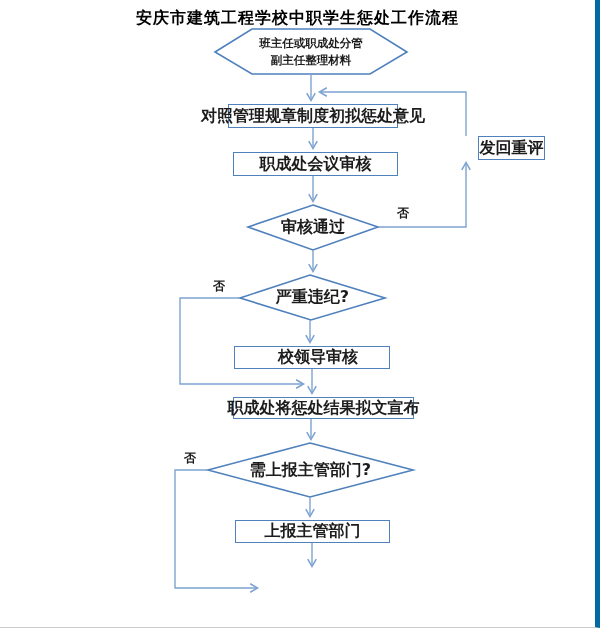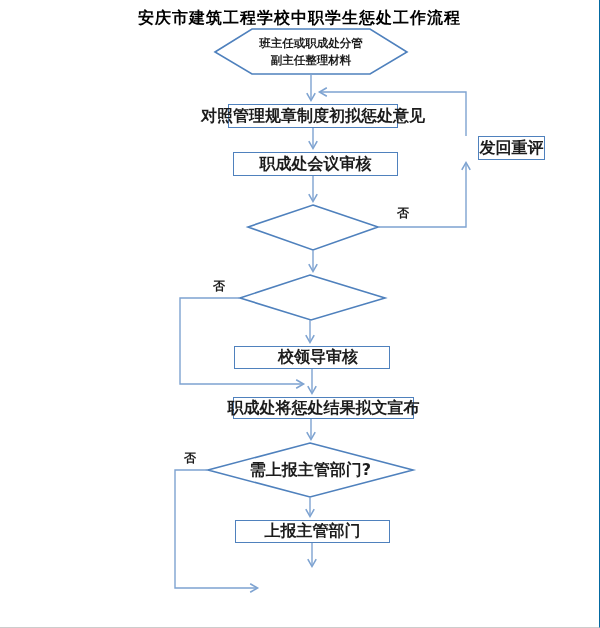--- a/index.html
+++ b/index.html
@@ -1,18 +1,18 @@
 <!DOCTYPE html>
 <html><head>
 <meta charset="utf-8">
 <style>
   html,body{margin:0;padding:0;background:#ffffff;}
   .canvas{
     position:relative;width:600px;height:628px;background:#ffffff;
-    box-sizing:border-box;border-right:1px solid #0369a1;border-bottom:1px solid #cccccc;
+    box-sizing:border-box;border-right:5px solid #0369a1;border-bottom:1px solid #cccccc;
     font-family:"DejaVu Sans","Liberation Sans",sans-serif;overflow:hidden;
   }
   .title{
     position:absolute;left:0;right:0;top:8px;text-align:center;
     font-size:16px;font-weight:bold;color:#000000;letter-spacing:1px;
   }
   .layer{position:absolute;left:0;top:0;}
   .shape{fill:#ffffff;stroke:#4f81bd;stroke-width:1.6;}
   .conn{fill:none;stroke:#7ea3d1;stroke-width:1.4;}
   .node{
@@ -55,20 +55,26 @@
     <polyline class="conn" points="311,419 311,439" marker-end="url(#arr)"></polyline>
     <polyline class="conn" points="310,497 310,516" marker-end="url(#arr)"></polyline>
     <polyline class="conn" points="208,470 175,470 175,588 257,588" marker-end="url(#arr)"></polyline>
     <polyline class="conn" points="312,543 312,566" marker-end="url(#arr)"></polyline>
   </svg>
 
   <div class="node hex-text" style="left:235px;top:31px;width:152px;height:42px;">
     <span>班主任或职成处分管</span>
     <span>副主任整理材料</span>
   </div>
+  <div class="node" style="left:248px;top:205px;width:130px;height:45px;">
+    <span>审核通过</span>
+  </div>
+  <div class="node" style="left:240px;top:274px;width:145px;height:46px;">
+    <span>严重违纪?</span>
+  </div>
   <div class="node" style="left:208px;top:443px;width:205px;height:54px;">
     <span>需上报主管部门?</span>
   </div>
 
   <div class="node proc" style="left:228px;top:104px;width:170px;height:24px;">
     <span>对照管理规章制度初拟惩处意见</span>
   </div>
   <div class="node proc" style="left:233px;top:152px;width:165px;height:24px;justify-content:center;">
     <span>职成处会议审核</span>
   </div>

